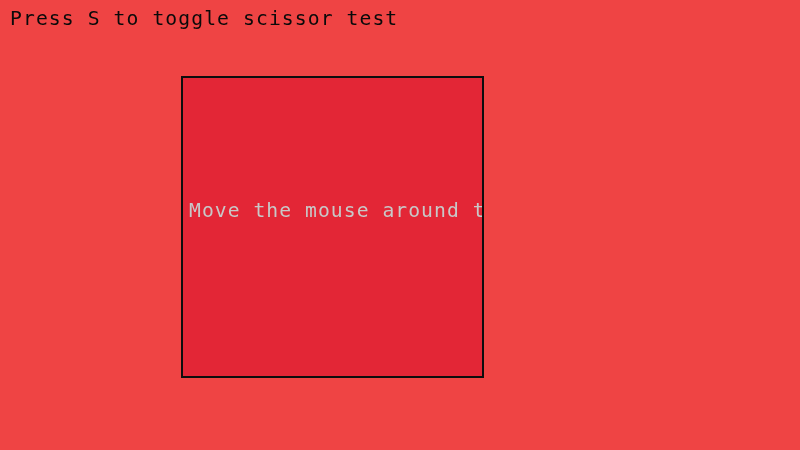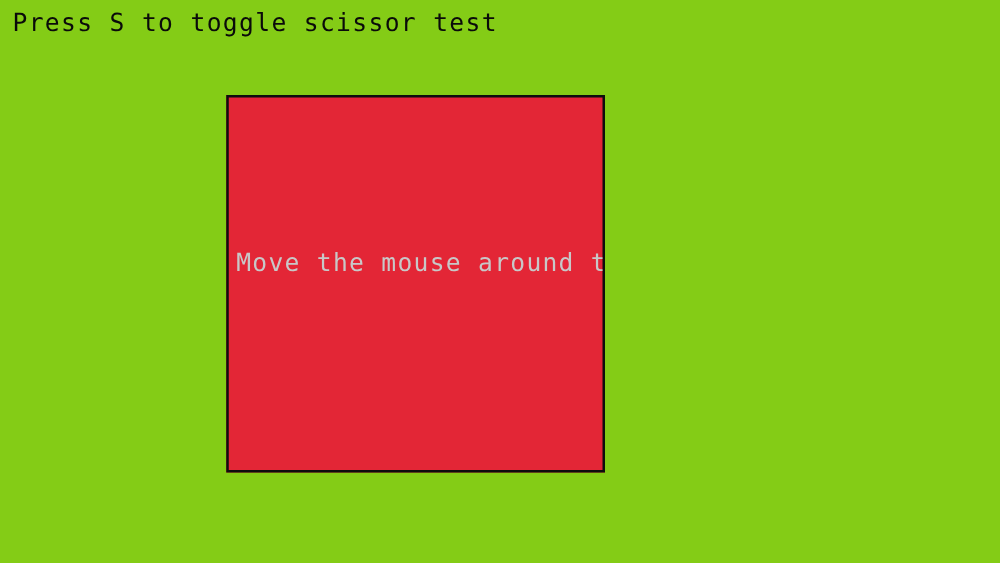--- a/index.html
+++ b/index.html
@@ -10,21 +10,21 @@
     width: 800px;
     height: 450px;
     overflow: hidden;
     font-family: "DejaVu Sans Mono", monospace;
   }
 
   #app-window {
     position: relative;
     width: 800px;
     height: 450px;
-    background: #84cc16;
+    background: #ef4444;
   }
 
   
   #instruction-text {
     position: absolute;
     left: 10px;
     top: 7px;
     font-family: "DejaVu Sans Mono", "Liberation Mono", monospace;
     font-size: 20px;
     line-height: 22px;

